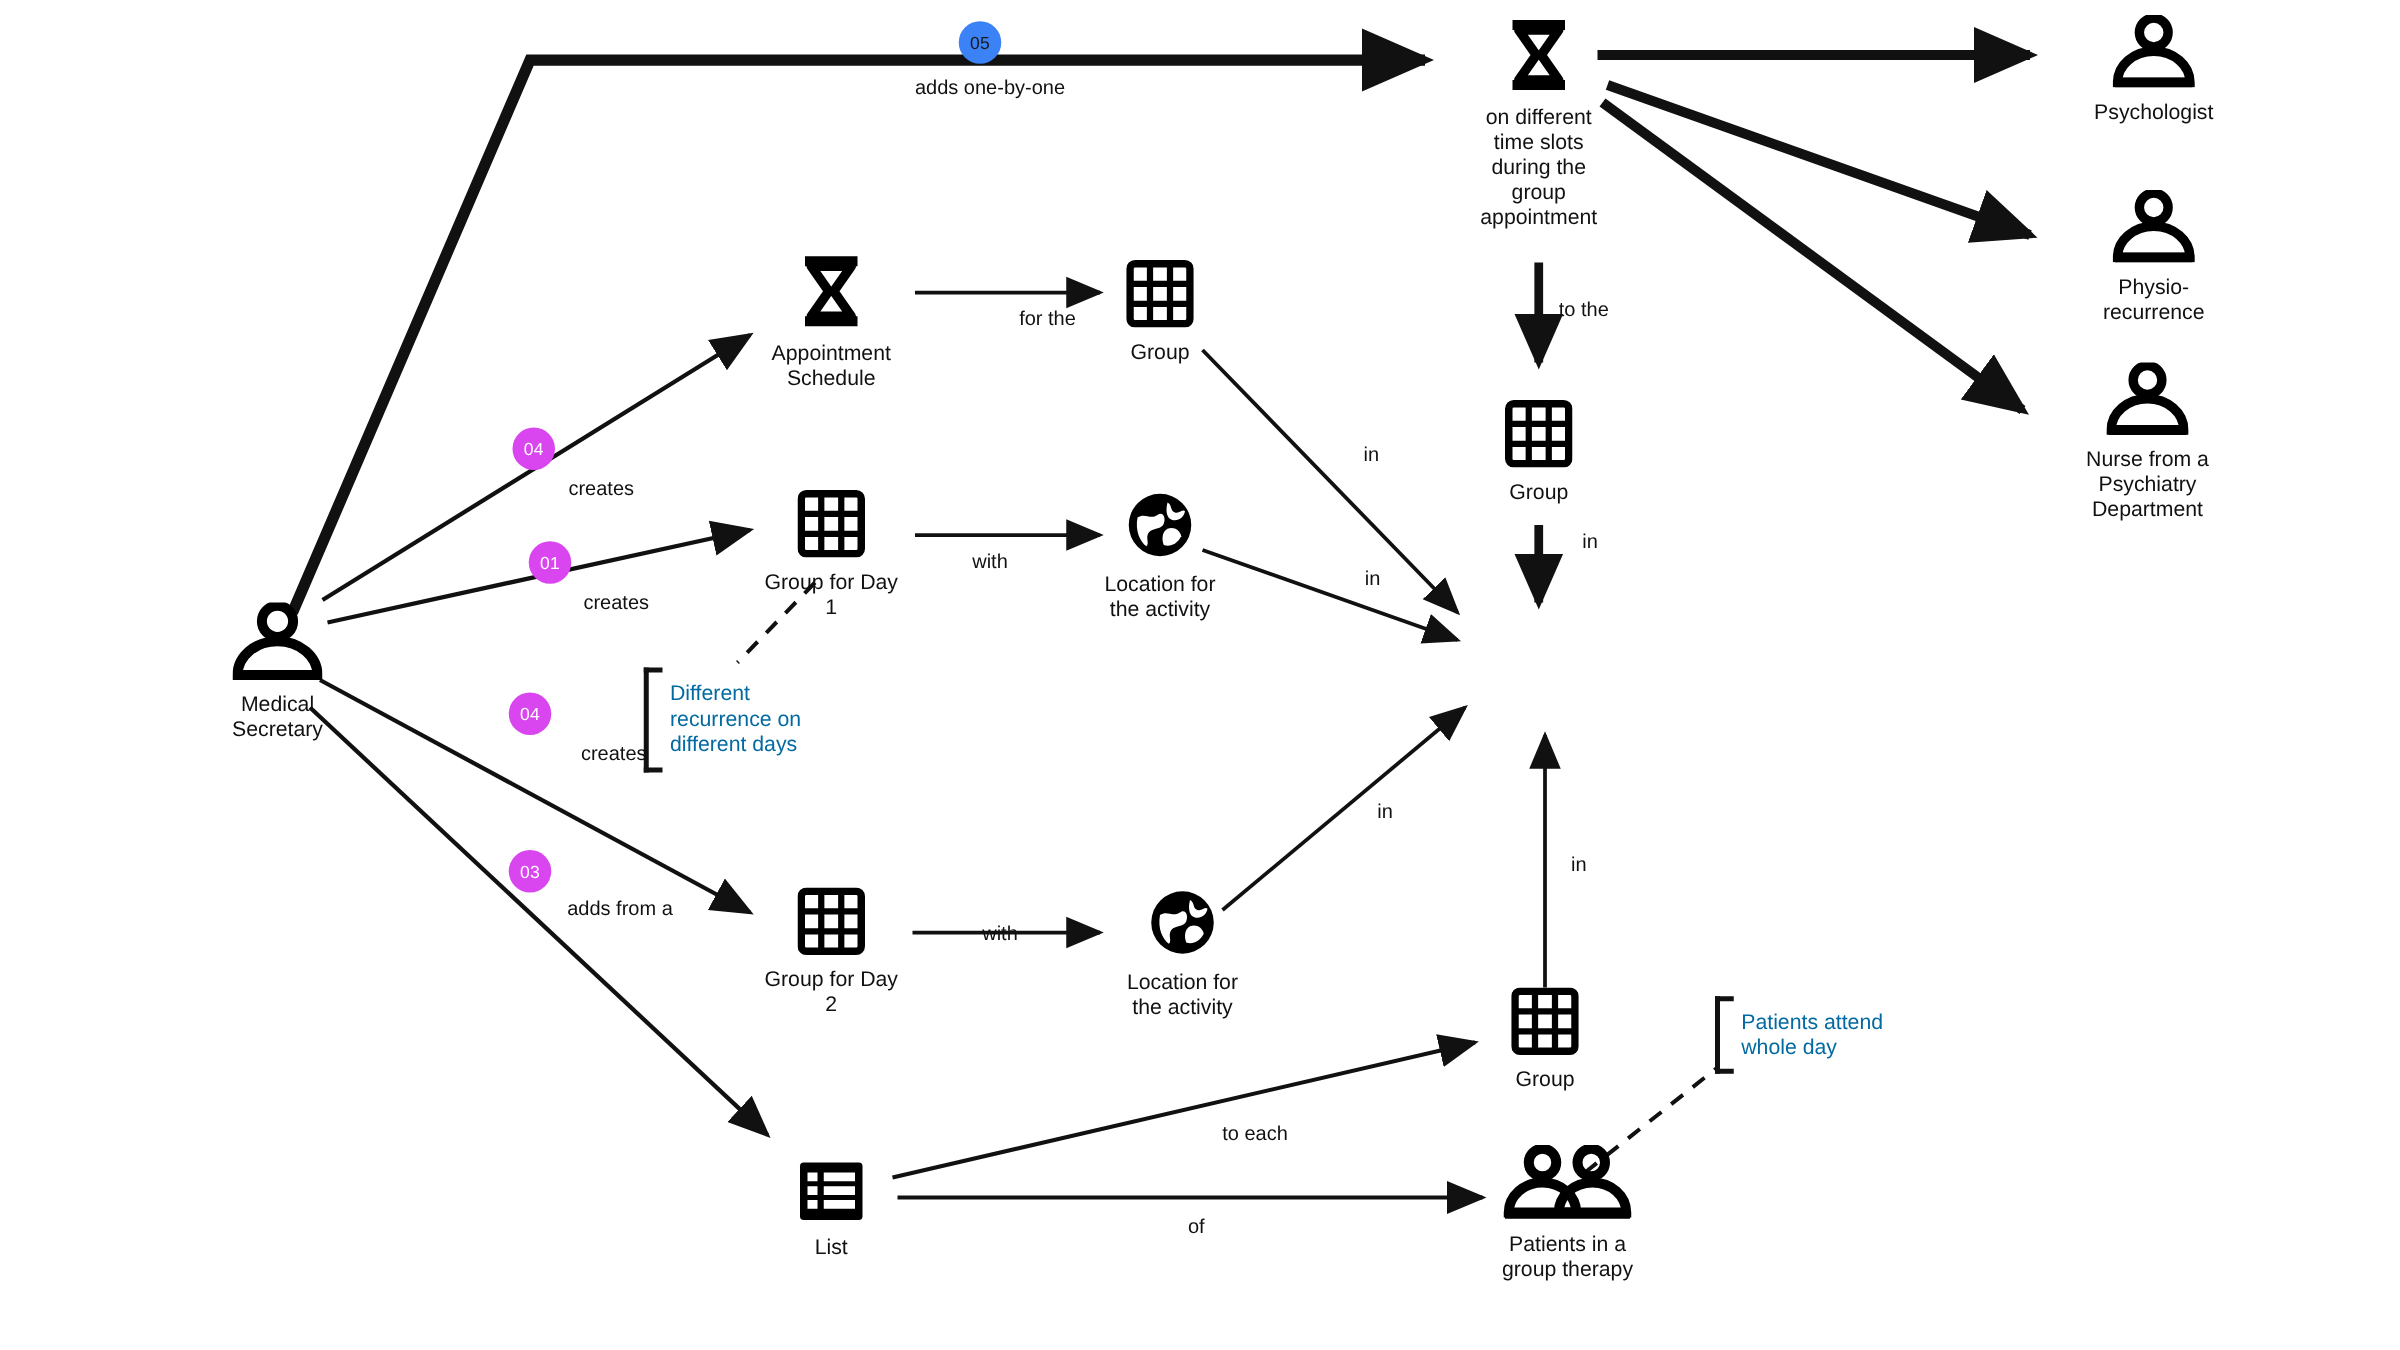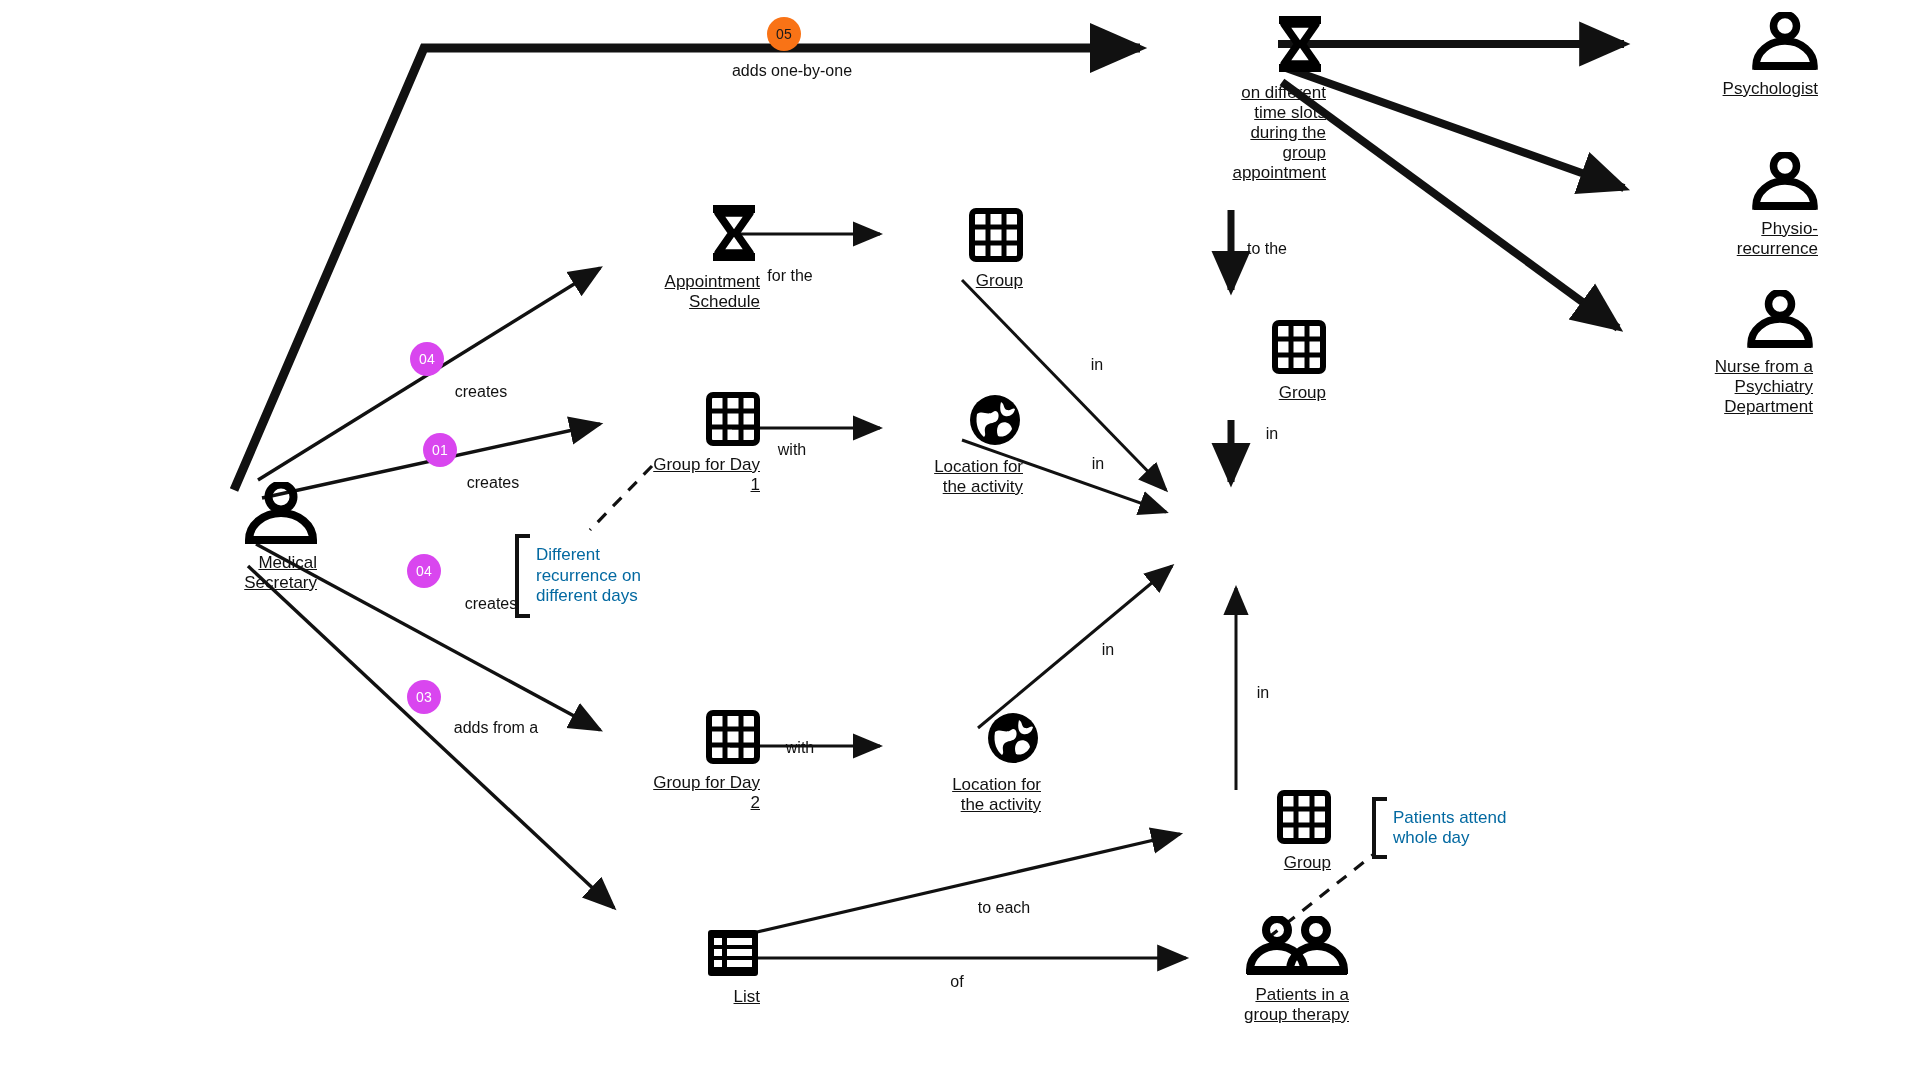--- a/index.html
+++ b/index.html
@@ -25,23 +25,22 @@
     top: 0;
     width: 1920px;
     height: 1080px;
     pointer-events: none;
   }
   
   .node {
     position: absolute;
     width: 190px;
     margin-left: -95px;
-    text-align: right;
+    text-align: center;
     line-height: 1.18;
-    text-decoration: underline;
   }
   .node .glyph {
     display: block;
     margin: 0 auto;
     color: #000000;
   }
   .node .caption {
     display: block;
     margin-top: 4px;
     font-size: 17px;
@@ -67,21 +66,21 @@
     height: 34px;
     border-radius: 50%;
     color: #ffffff;
     font-size: 14px;
     line-height: 34px;
     text-align: center;
     transform: translate(-50%, -50%);
     letter-spacing: 0.3px;
   }
   .badge.teal { background: #d946ef; }
-  .badge.orange { background: #f97316; color: #1a1a1a; }
+  .badge.orange { background: #3b82f6; color: #1a1a1a; }
 
   
   .note {
     position: absolute;
     display: flex;
     align-items: stretch;
     gap: 5px;
   }
   .note .bracket {
     width: 11px;
@@ -356,21 +355,21 @@
 Psychiatry
 Department</span>
   </div>
 
   <div class="elabel" style="left:792px; top:71px;">adds one-by-one</div>
   <div class="elabel" style="left:481px; top:392px;">creates</div>
   <div class="elabel" style="left:493px; top:483px;">creates</div>
   <div class="elabel" style="left:491px; top:604px;">creates</div>
   <div class="elabel" style="left:496px; top:728px;">adds from a</div>
 
-  <div class="elabel" style="left:790px; top:256px;margin-top:20px;">for the</div>
+  <div class="elabel" style="left:838px; top:256px;">for the</div>
   <div class="elabel" style="left:792px; top:450px;">with</div>
   <div class="elabel" style="left:800px; top:748px;">with</div>
 
   <div class="elabel" style="left:1097px; top:365px;">in</div>
   <div class="elabel" style="left:1098px; top:464px;">in</div>
   <div class="elabel" style="left:1108px; top:650px;">in</div>
   <div class="elabel" style="left:1263px; top:693px;">in</div>
 
   <div class="elabel" style="left:1267px; top:249px;">to the</div>
   <div class="elabel" style="left:1272px; top:434px;">in</div>

